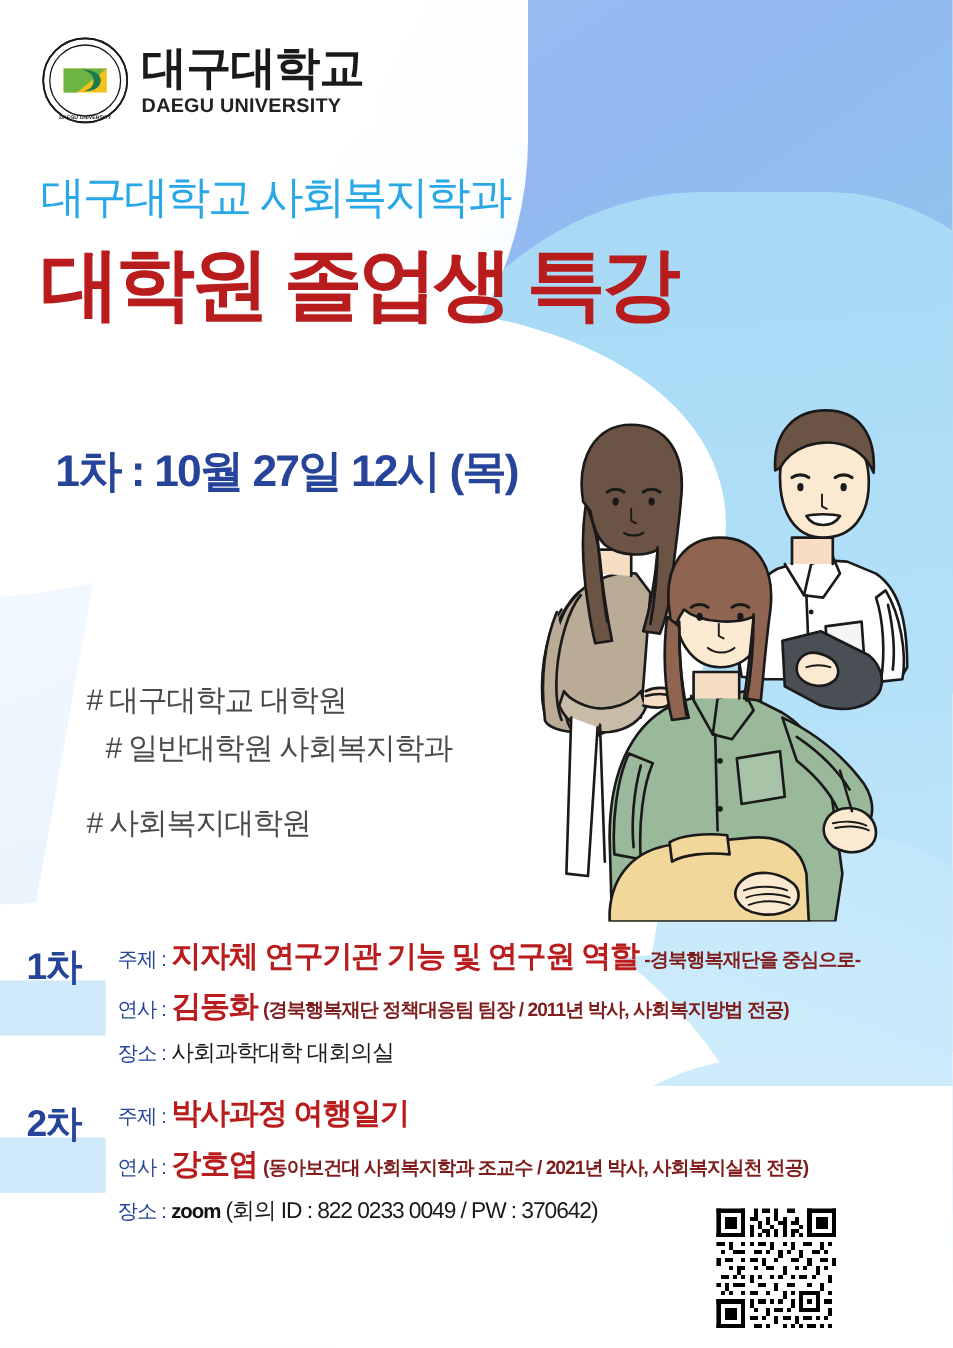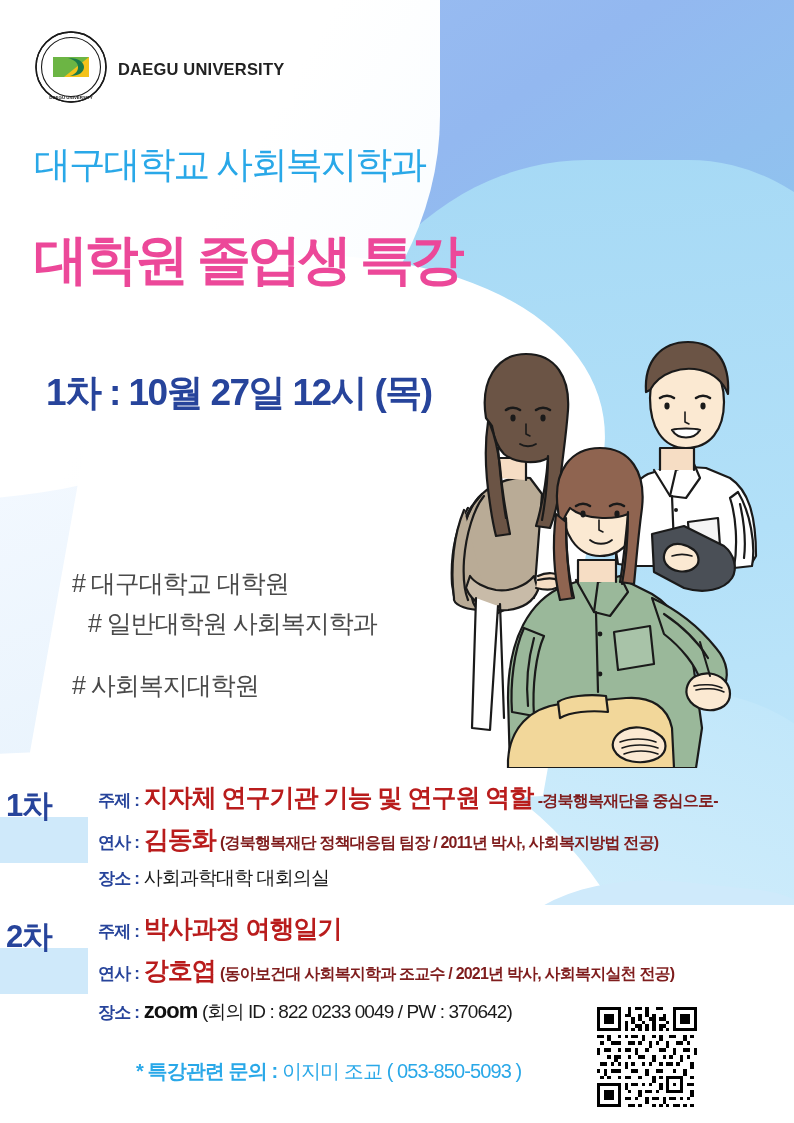--- a/index.html
+++ b/index.html
@@ -160,27 +160,26 @@
     font-size: 37px;
     font-weight: 400;
     color: #29a8e8;
     letter-spacing: -2.2px;
     white-space: nowrap;
   }
   .maintitle {
     position: absolute;
     left: 34px;
     top: 200px;
-    font-size: 54px;
-    font-weight: 700;
-    color: #ec4899;
+    font-size: 66px;
+    font-weight: 700;
+    color: #b91c1c;
     letter-spacing: -3.5px;
     white-space: nowrap;
     line-height: 1.1;
-    margin-top: 30px;
   }
 
   
   .date-line {
     position: absolute;
     left: 46px;
     font-size: 37px;
     font-weight: 700;
     color: #27449b;
     letter-spacing: -1.6px;
@@ -218,39 +217,39 @@
     left: 0;
     width: 88px;
     height: 46px;
     background: #cfe9fa;
   }
   .accent-1 { top: 817px; }
   .accent-2 { top: 948px; }
 
   .session-tag {
     position: absolute;
-    left: 6px;
+    left: 22px;
     font-size: 31px;
     font-weight: 700;
     color: #27449b;
     letter-spacing: -1.5px;
     text-align: center;
   }
   .tag-1 { top: 785px; }
   .tag-2 { top: 916px; }
 
   .detail-row {
     position: absolute;
     left: 98px;
     white-space: nowrap;
     line-height: 1;
   }
   .d-label {
     font-size: 17px;
-    font-weight: 700;
+    font-weight: 400;
     color: #27449b;
     letter-spacing: -0.8px;
   }
   .d-strong {
     font-size: 25px;
     font-weight: 700;
     color: #b91c1c;
     letter-spacing: -1px;
   }
   .d-sub {
@@ -259,21 +258,21 @@
     color: #7f1d1d;
     letter-spacing: -0.8px;
   }
   .d-plain {
     font-size: 19px;
     font-weight: 400;
     color: #1a1a1a;
     letter-spacing: -0.9px;
   }
   .d-plain-b {
-    font-size: 22px;
+    font-size: 17px;
     font-weight: 700;
     color: #111111;
     letter-spacing: -0.9px;
   }
 
   .r1-1 { top: 785px; }
   .r1-2 { top: 827px; }
   .r1-3 { top: 868px; }
   .r2-1 { top: 916px; }
   .r2-2 { top: 958px; }
@@ -330,20 +329,21 @@
         <path d="M19 27 L55 27 L30 47 L19 47 Z" fill="#6cb544"></path>
         <path d="M34 28 C46 28 50 33 50 37 C50 42 45 46 36 46 C42 44 44 41 44 37 C44 33 41 30 34 28 Z" fill="#1b7a4a"></path>
         <circle cx="37" cy="37" r="35" fill="none" stroke="#1a1a1a" stroke-width="1.4"></circle>
         <g fill="#1a1a1a" font-size="4.4" font-family="'Liberation Sans',sans-serif" font-weight="700">
           <text x="37" y="9.2" text-anchor="middle">· · · ·</text>
           <text x="37" y="69" text-anchor="middle">DAEGU UNIVERSITY</text>
         </g>
       </svg>
     </div>
     <div class="logo-wordmark">
+      <div class="logo-kr">대구대학교</div>
       <div class="logo-en">DAEGU UNIVERSITY</div>
     </div>
   </div>
 
   <div class="subtitle">대구대학교 사회복지학과</div>
   <div class="maintitle">대학원 졸업생 특강</div>
 
   <div class="date-line date-1">1차 : 10월 27일 12시 (목)</div>
 
   <div class="hash-line hash-1"># 대구대학교 대학원</div>
@@ -646,18 +646,14 @@
         <rect x="16" y="28" width="1" height="1"></rect>
           <rect x="18" y="28" width="1" height="1"></rect>
         <rect x="20" y="28" width="1" height="1"></rect>
           <rect x="22" y="28" width="2" height="1"></rect>
         <rect x="25" y="28" width="1" height="1"></rect>
           <rect x="27" y="28" width="1" height="1"></rect>
       </g>
     </svg>
   </div>
 
-  <div class="footer-contact">
-    <span class="fc-bold">* 특강관련 문의 :</span>
-    <span class="fc-reg">이지미 조교 ( 053-850-5093 )</span>
-  </div>
 
 </div>
 
 </body></html>

